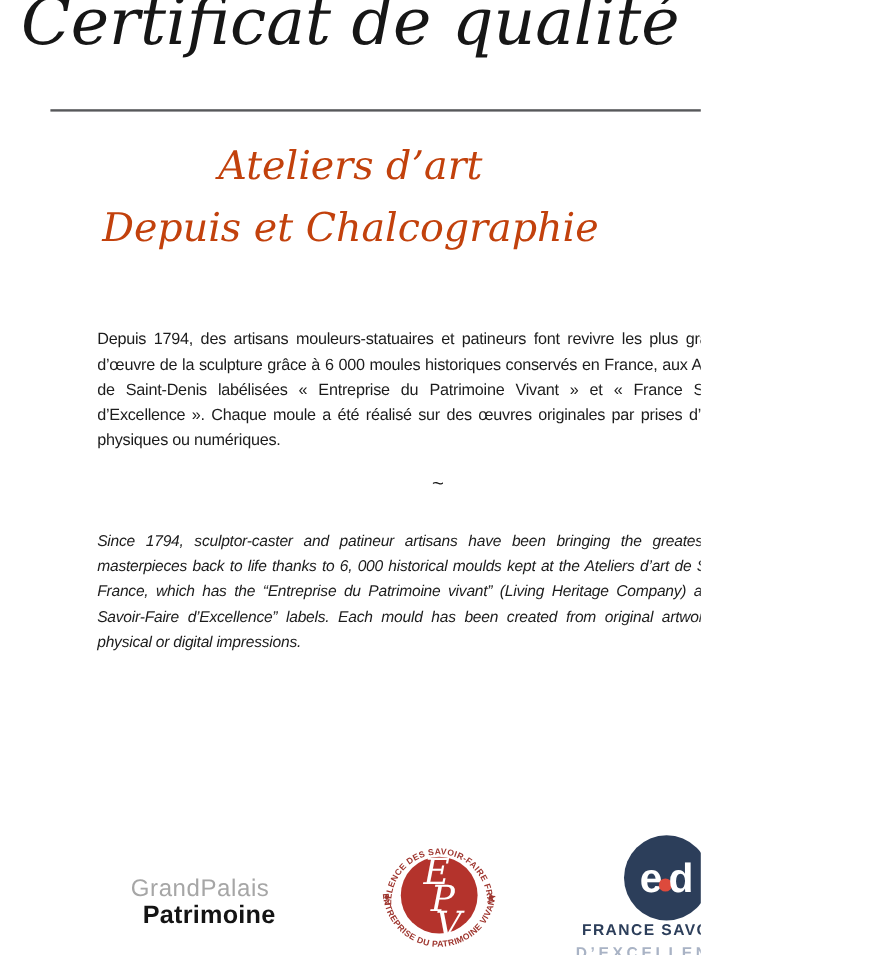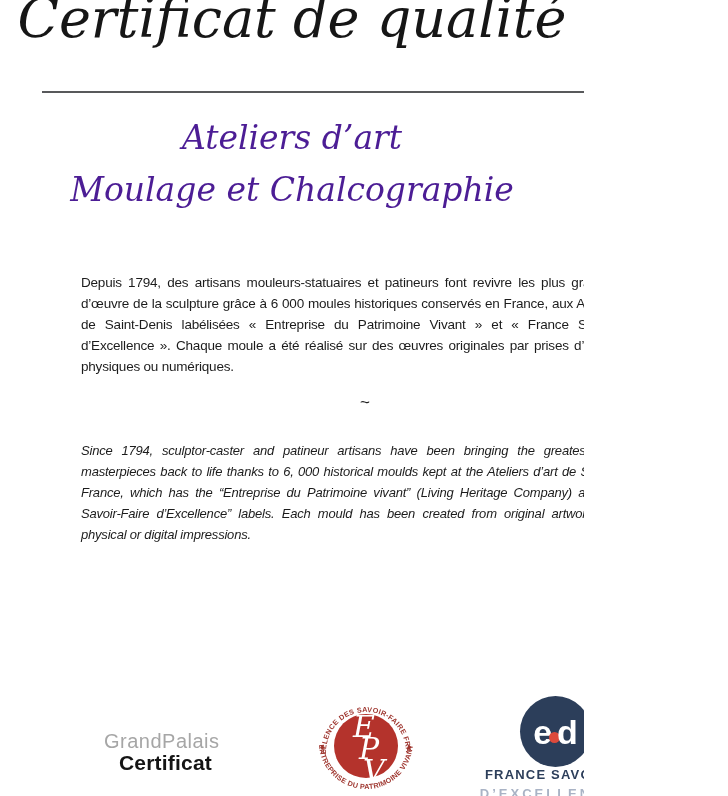--- a/index.html
+++ b/index.html
@@ -27,21 +27,21 @@
     background:#58595b;
   }
   
   .subtitle{
     position:absolute;top:112px;left:0;width:100%;
     text-align:center;
     font-family:"DejaVu Serif",serif;
     font-style:italic;
     font-size:33px;
     line-height:52px;
-    color:#4c1d95;
+    color:#c2410c;
   }
   
   .body-text{
     position:absolute;top:258px;left:67px;width:596px;
   }
   .body-text p{
     margin:14px;
     text-align:justify;
     font-size:13.5px;
     letter-spacing:-0.2px;
@@ -60,20 +60,21 @@
   .body-text p.en{
     font-style:italic;
     font-weight:normal;
     font-size:13px;
   }
   .body-text p.en-1{margin-bottom:12px;}
   
   .logo-gp{
     position:absolute;left:104px;top:731px;
     line-height:1;
+    text-align:center;
   }
   .logo-gp .gp-line1{
     font-size:20px;color:#a6a6a6;letter-spacing:0.5px;display:block;
   }
   .logo-gp .gp-line2{
     font-size:21px;color:#141414;font-weight:bold;display:block;
     margin:1px 0 0 15px;letter-spacing:0.2px;
   }
   .logo-epv{
     position:absolute;left:314px;top:694px;width:104px;height:104px;
@@ -117,32 +118,32 @@
 <body>
 
 <div class="page">
 
   <div class="title">Certificat de qualité</div>
 
   <div class="rule"></div>
 
   <div class="subtitle">
     <div>Ateliers d’art</div>
-    <div>Moulage et Chalcographie</div>
+    <div>Depuis et Chalcographie</div>
   </div>
 
   <div class="body-text">
     <p class="fr-1">Depuis 1794, des artisans mouleurs-statuaires et patineurs font revivre les plus grands chefs d’œuvre de la sculpture grâce à 6 000 moules historiques conservés en France, aux Ateliers d’art de Saint-Denis labélisées « Entreprise du Patrimoine Vivant » et « France Savoir-Faire d’Excellence ». Chaque moule a été réalisé sur des œuvres originales par prises d’empreintes physiques ou numériques.</p>
     <div class="tilde">~</div>
     <p class="en en-1">Since 1794, sculptor-caster and patineur artisans have been bringing the greatest sculpture masterpieces back to life thanks to 6, 000 historical moulds kept at the Ateliers d’art de Saint-Denis, France, which has the “Entreprise du Patrimoine vivant” (Living Heritage Company) and “France Savoir-Faire d’Excellence” labels. Each mould has been created from original artworks through physical or digital impressions.</p>
   </div>
 
   <div class="logo-gp">
     <span class="gp-line1">GrandPalais</span>
-    <span class="gp-line2">Certificat</span>
+    <span class="gp-line2">Patrimoine</span>
   </div>
 
   <svg class="logo-epv" viewBox="0 0 104 104" aria-hidden="true">
     <defs>
       <path id="epvArcTop" d="M 12,58 A 40 40 0 1 1 92,58" fill="none"></path>
       <path id="epvArcBottom" d="M 5,48 A 47 47 0 1 0 99,48" fill="none"></path>
     </defs>
     <circle cx="52" cy="52" r="32" fill="#b4332c"></circle>
     <text font-size="7.2" font-weight="bold" fill="#9e352e" letter-spacing="0.3" font-family="Liberation Sans, sans-serif">
       <textPath href="#epvArcTop" startOffset="50%" text-anchor="middle">L’EXCELLENCE DES SAVOIR-FAIRE FRANÇAIS</textPath>

